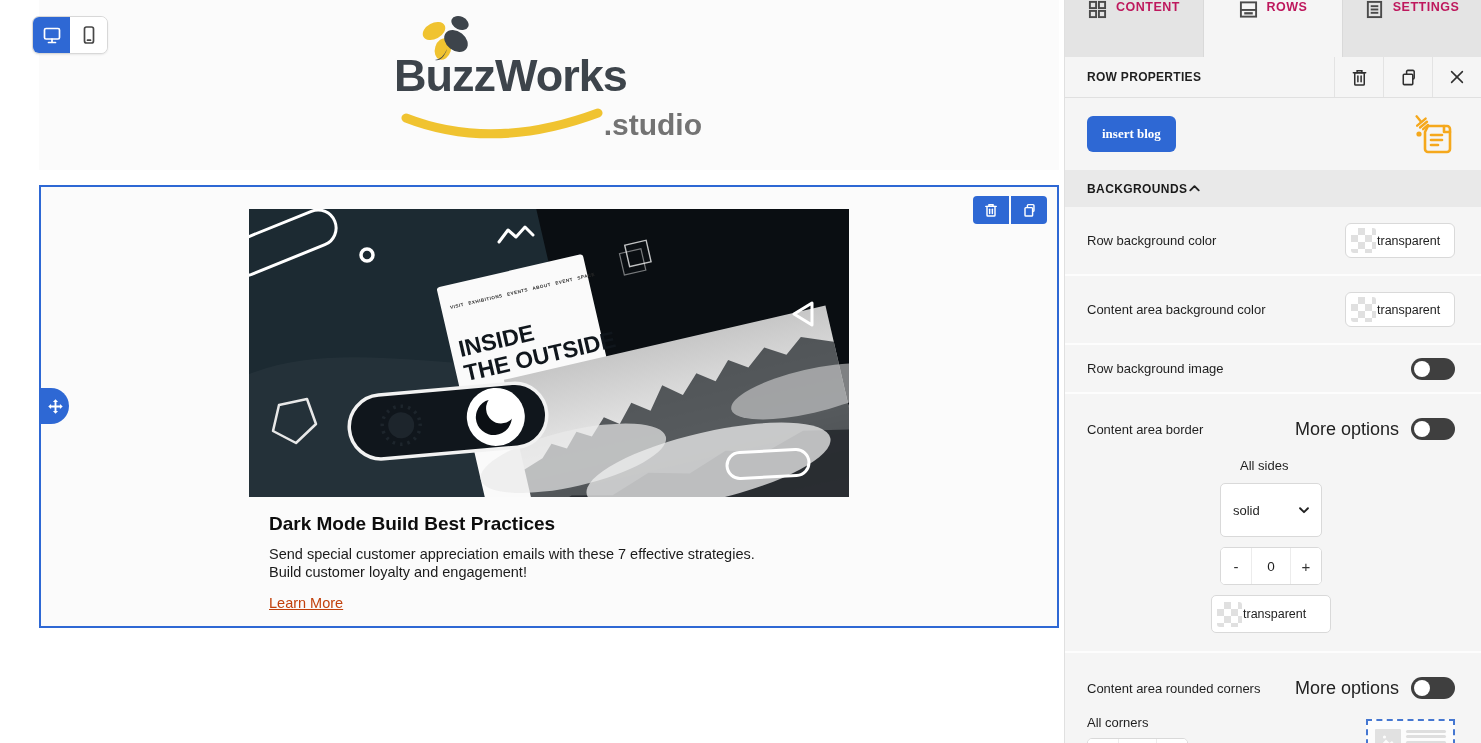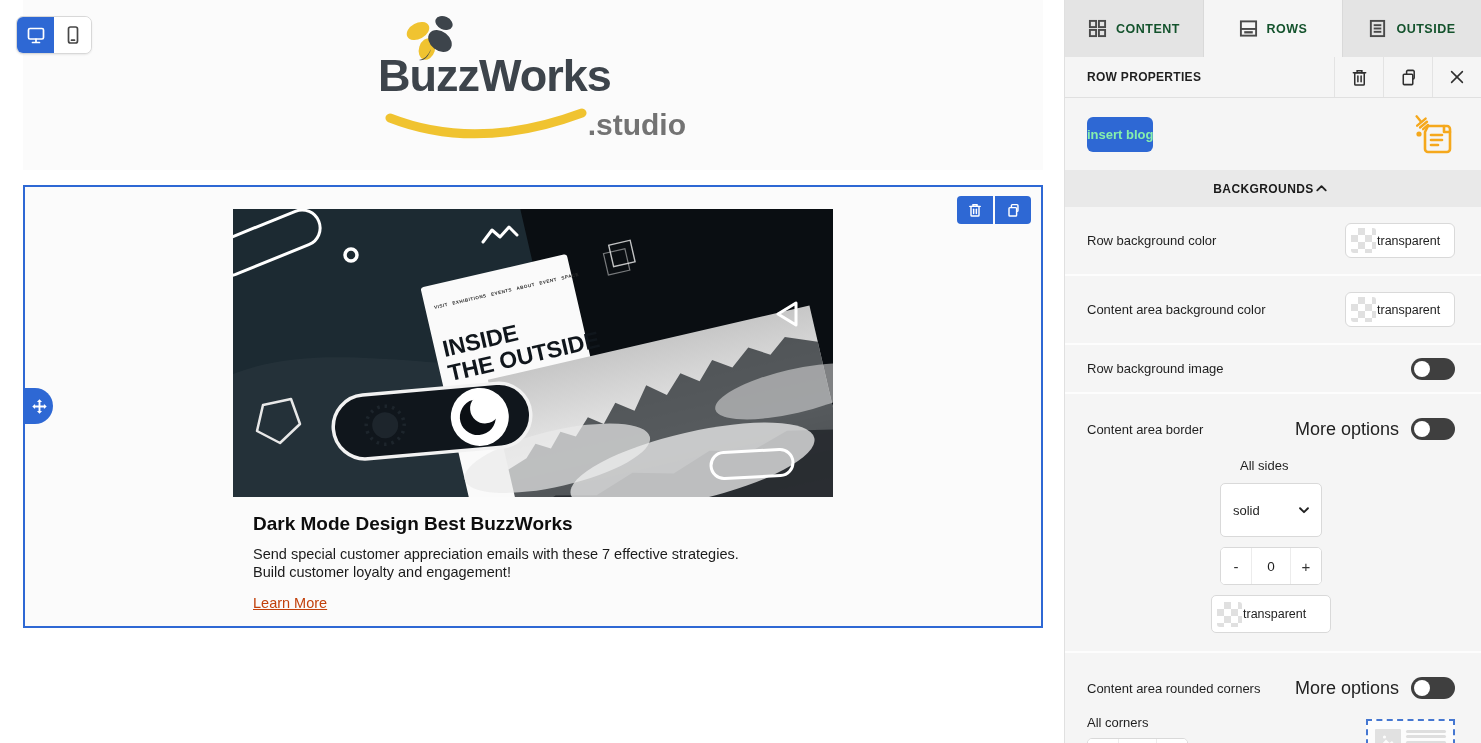--- a/index.html
+++ b/index.html
@@ -1,20 +1,20 @@
 <!DOCTYPE html>
 <html><head>
 <meta charset="utf-8">
 <style>
   * { box-sizing: border-box; margin: 0; padding: 0; }
   html,body { width:1481px; height:743px; overflow:hidden; background:#fff;
     font-family:"Liberation Sans","DejaVu Sans",sans-serif; }
 
   
-  .canvas { position:absolute; left:0; top:0; width:1064px; height:667px; background:#fff; }
+  .canvas { position:absolute; left:16px; top:0; width:1064px; height:667px; background:#fff; }
   .logo-row { position:absolute; left:23px; top:0; width:1020px; height:170px;
     background:#fbfbfb; display:flex; align-items:center; justify-content:center; }
   .logo { position:relative; width:310px; height:142px; }
   .bee-svg { position:absolute; left:26px; top:0; }
   .brand { position:absolute; left:0; top:36px; font-size:45px; font-weight:bold;
     color:#3d444b; letter-spacing:-1px; white-space:nowrap; }
   .swoosh-svg { position:absolute; left:4px; top:92px; }
   .suffix { position:absolute; right:2px; top:94px; font-size:30px; font-weight:bold; color:#737373; }
 
   .selected-row { position:absolute; left:23px; top:185px; width:1020px; height:443px;
@@ -41,41 +41,41 @@
     border:1px solid #d8d8d8; border-radius:7px; overflow:hidden;
     box-shadow:0 1px 2px rgba(0,0,0,.08); }
   .dt-btn { width:37px; height:36px; border:none; background:#fff; display:flex;
     align-items:center; justify-content:center; cursor:pointer; }
   .dt-btn.active { background:#2e68d4; }
 
   
   .panel { position:absolute; right:0; top:0; width:417px; height:743px;
     background:#f5f5f5; border-left:1px solid #e0e0e0; font-size:13px; color:#1f1f1f; }
   .tabs { display:flex; height:57px; }
-  .tab { flex:1; display:flex; align-items:center; justify-content:center; gap:9px;
-    background:#e4e4e4; font-size:12.5px; font-weight:bold; color:#14532d;
+  .tab { flex:1; display:flex; justify-content:center; gap:9px;
+    background:#e4e4e4; font-size:12.5px; font-weight:bold; color:#be185d;
     letter-spacing:.5px; cursor:pointer; border-left:1px solid #d9d9d9; }
   .tab:first-child { border-left:none; }
   .tab.active { background:#f5f5f5; }
 
   .props-header { height:41px; display:flex; align-items:center; padding-left:22px;
     border-bottom:1px solid #e0e0e0; }
   .ph-title { font-size:12px; font-weight:bold; letter-spacing:.3px; flex:1; }
   .ph-actions { display:flex; height:100%; }
   .ph-btn { width:49px; height:100%; border:none; background:transparent; cursor:pointer;
     display:flex; align-items:center; justify-content:center; border-left:1px solid #e3e3e3; }
 
   .insert-row { height:72px; display:flex; align-items:center; justify-content:space-between;
     padding:0 24px 0 22px; }
-  .insert-blog-btn { background:#2e68d4; color:#86efac; font-size:13px; font-weight:bold;
-    border:none; border-radius:6px; padding:10px 0; cursor:pointer;
-    font-family:Liberation Sans, sans-serif; }
+  .insert-blog-btn { background:#2e68d4; color:#ffffff; font-size:13px; font-weight:bold;
+    border:none; border-radius:6px; padding:10px 15px; cursor:pointer;
+    font-family:Liberation Serif, serif; }
 
   .sec-header { height:37px; background:#e9e9e9; display:flex; align-items:center;
-    justify-content:center; padding:0 26px 0 22px; font-size:12px; font-weight:bold;
+    justify-content:flex-start; padding:0 26px 0 22px; font-size:12px; font-weight:bold;
     letter-spacing:.4px; color:#1a1a1a; cursor:pointer; }
 
   .prop-row { height:69px; display:flex; align-items:center; justify-content:space-between;
     padding:0 26px 0 22px; border-bottom:2px solid #fdfdfd; }
   .prop-row.short { height:49px; }
 
   .swatch-btn { display:flex; align-items:center; gap:1px; height:35px; min-width:110px;
     background:#fff; border:1px solid #d9d9d9; border-radius:6px; padding:0 12px 0 5px;
     font-size:12.5px; color:#222; cursor:pointer; font-family:"Liberation Sans",sans-serif; }
   .checker { width:25px; height:25px; border-radius:3px; background-color:#fff;
@@ -208,21 +208,21 @@
           <circle cx="152" cy="212" r="13" fill="#1d252c"></circle>
           <circle cx="152" cy="212" r="19" fill="none" stroke="#1d252c" stroke-width="3.5" stroke-dasharray="2.5 5"></circle>
           <circle cx="247" cy="212" r="29" fill="#fff"></circle>
           <circle cx="245" cy="212" r="18" fill="#0b0f14"></circle>
           <circle cx="253" cy="204" r="15" fill="#fff"></circle>
         </g>
       </svg>
     </div>
 
     <div class="article">
-      <h1>Dark Mode Design Best BuzzWorks</h1>
+      <h1>Dark Mode Build Best Practices</h1>
       <p>Send special customer appreciation emails with these 7 effective strategies. Build customer loyalty and engagement!</p>
       <a>Learn More</a>
     </div>
   </div>
 
   <div class="drag-handle">
     <svg width="17" height="17" viewBox="0 0 20 20">
       <path d="M10 1.5 L13 4.8 H11.1 V8.9 H15.2 V7 L18.5 10 L15.2 13 V11.1 H11.1 V15.2 H13 L10 18.5 L7 15.2 H8.9 V11.1 H4.8 V13 L1.5 10 L4.8 7 V8.9 H8.9 V4.8 H7 Z" fill="#fff"></path>
     </svg>
   </div>
@@ -274,21 +274,21 @@
     </div>
     <div class="tab">
       <svg width="19" height="19" viewBox="0 0 20 20">
         <g stroke="#4a4a4a" stroke-width="2" fill="none">
           <rect x="3" y="2" width="14" height="16"></rect>
           <path d="M6 6.5h8"></path>
             <path d="M6 10h8"></path>
             <path d="M6 13.5h8"></path>
         </g>
       </svg>
-      <span>OUTSIDE</span>
+      <span>SETTINGS</span>
     </div>
   </div>
 
   <div class="props-header">
     <span class="ph-title">ROW PROPERTIES</span>
     <div class="ph-actions">
       <button class="ph-btn">
         <svg width="19" height="19" viewBox="0 0 20 20">
           <g stroke="#2f2f2f" stroke-width="1.6" fill="none" stroke-linecap="round">
             <path d="M3.5 5h13"></path>

